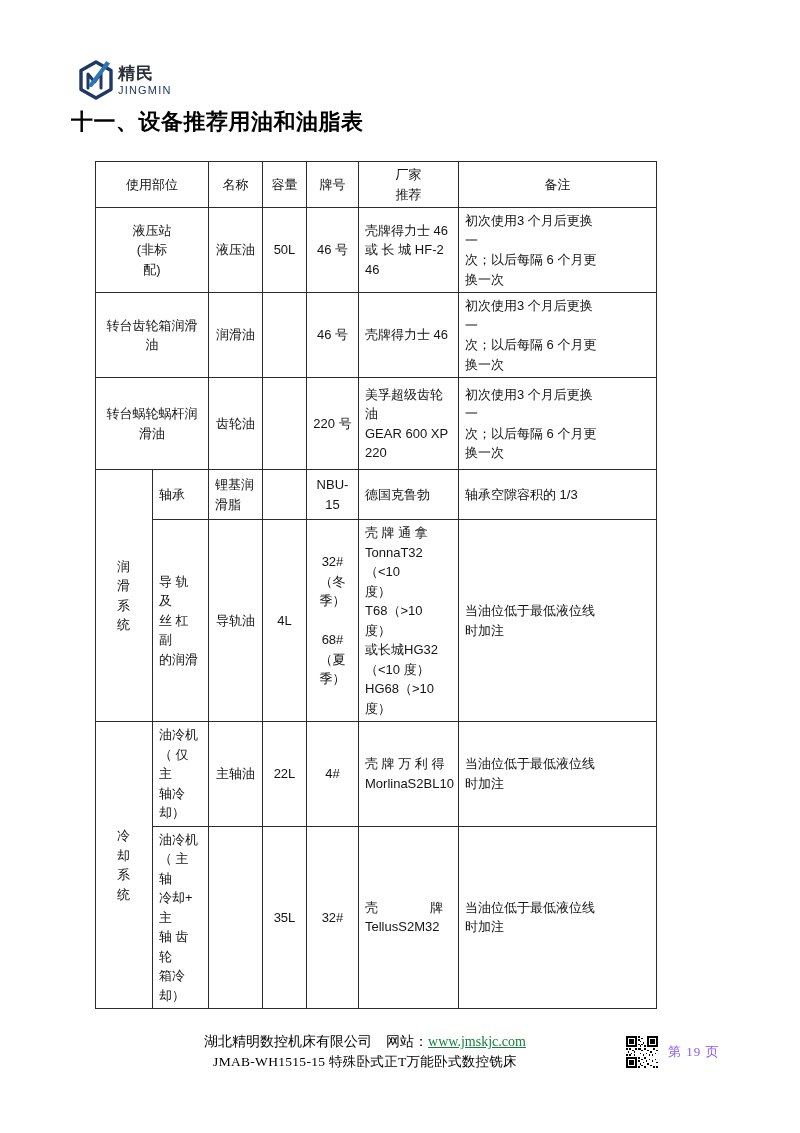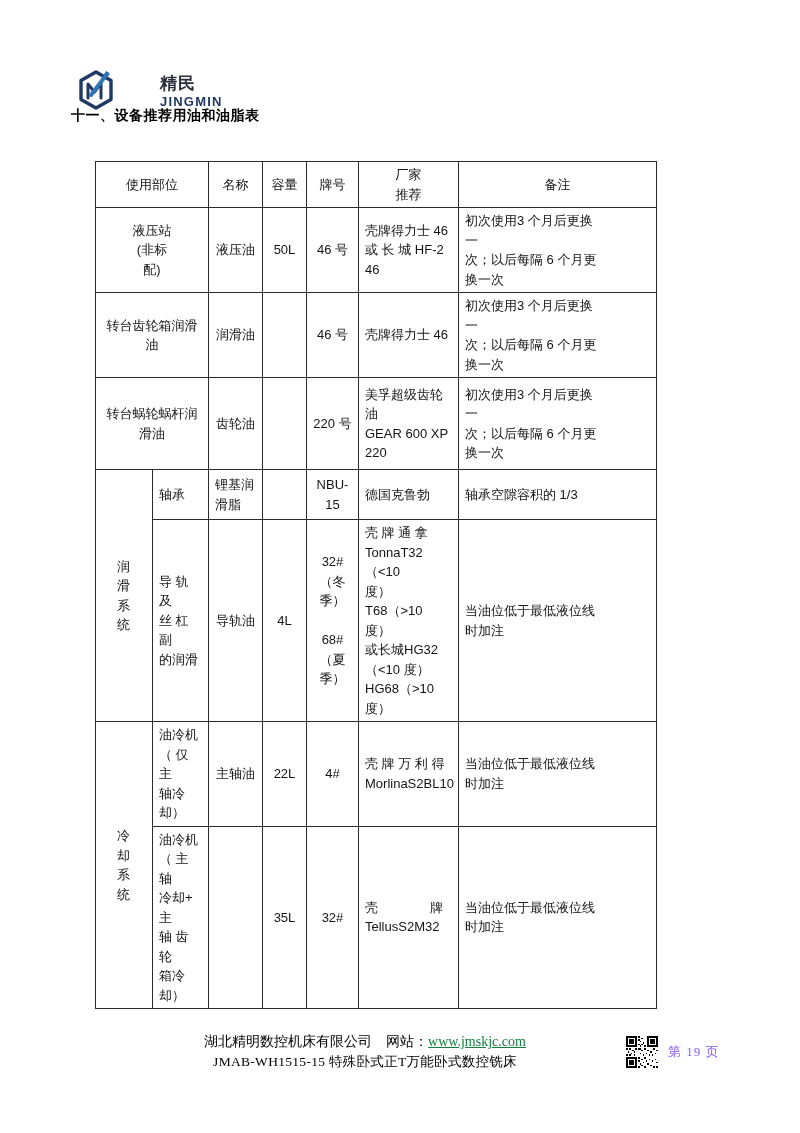--- a/index.html
+++ b/index.html
@@ -4,27 +4,27 @@
 <style>
   * { margin:0; padding:0; box-sizing:border-box; }
   body { background:#ffffff; }
   .page {
     position:relative; width:800px; height:1133px; margin:0 auto;
     background:#ffffff; color:#111;
     font-family:"Liberation Sans", sans-serif;
     overflow:hidden;
   }
   
-  .logo { position:absolute; left:77px; top:68px; display:flex; align-items:flex-start;gap:42px; }
+  .logo { position:absolute; left:77px; top:58px; display:flex; align-items:flex-start; }
   .logo-mark { width:38px; height:46px; }
   .logo-text { margin-left:3px; margin-top:7px; line-height:1; }
   .brand-cn { font-size:17px; font-weight:bold; color:#2a2f3a; letter-spacing:1px; display:block; }
-  .brand-en { font-size:13px; font-weight:bold; color:#1f3864; letter-spacing:1.2px; display:block; margin-top:3px; }
-  
-  .title { position:absolute; left:71px; top:107px; font-size:14px; font-weight:bold; color:#000; letter-spacing:0.5px; }
+  .brand-en { font-size:11px; font-weight:normal; color:#1f3864; letter-spacing:1.2px; display:block; margin-top:3px; }
+  
+  .title { position:absolute; left:71px; top:107px; font-size:22px; font-weight:bold; color:#000; letter-spacing:0.5px; }
   
   table.oil {
     position:absolute; left:95px; top:133px; width:561px;
     border-collapse:collapse; table-layout:fixed;margin-top:28px;
   }
   table.oil td {
     border:1px solid #2b2b2b;
     font-size:13px; line-height:1.5; color:#141414;
     padding:3px 6px; vertical-align:middle;
     white-space:pre-line; overflow:hidden;

